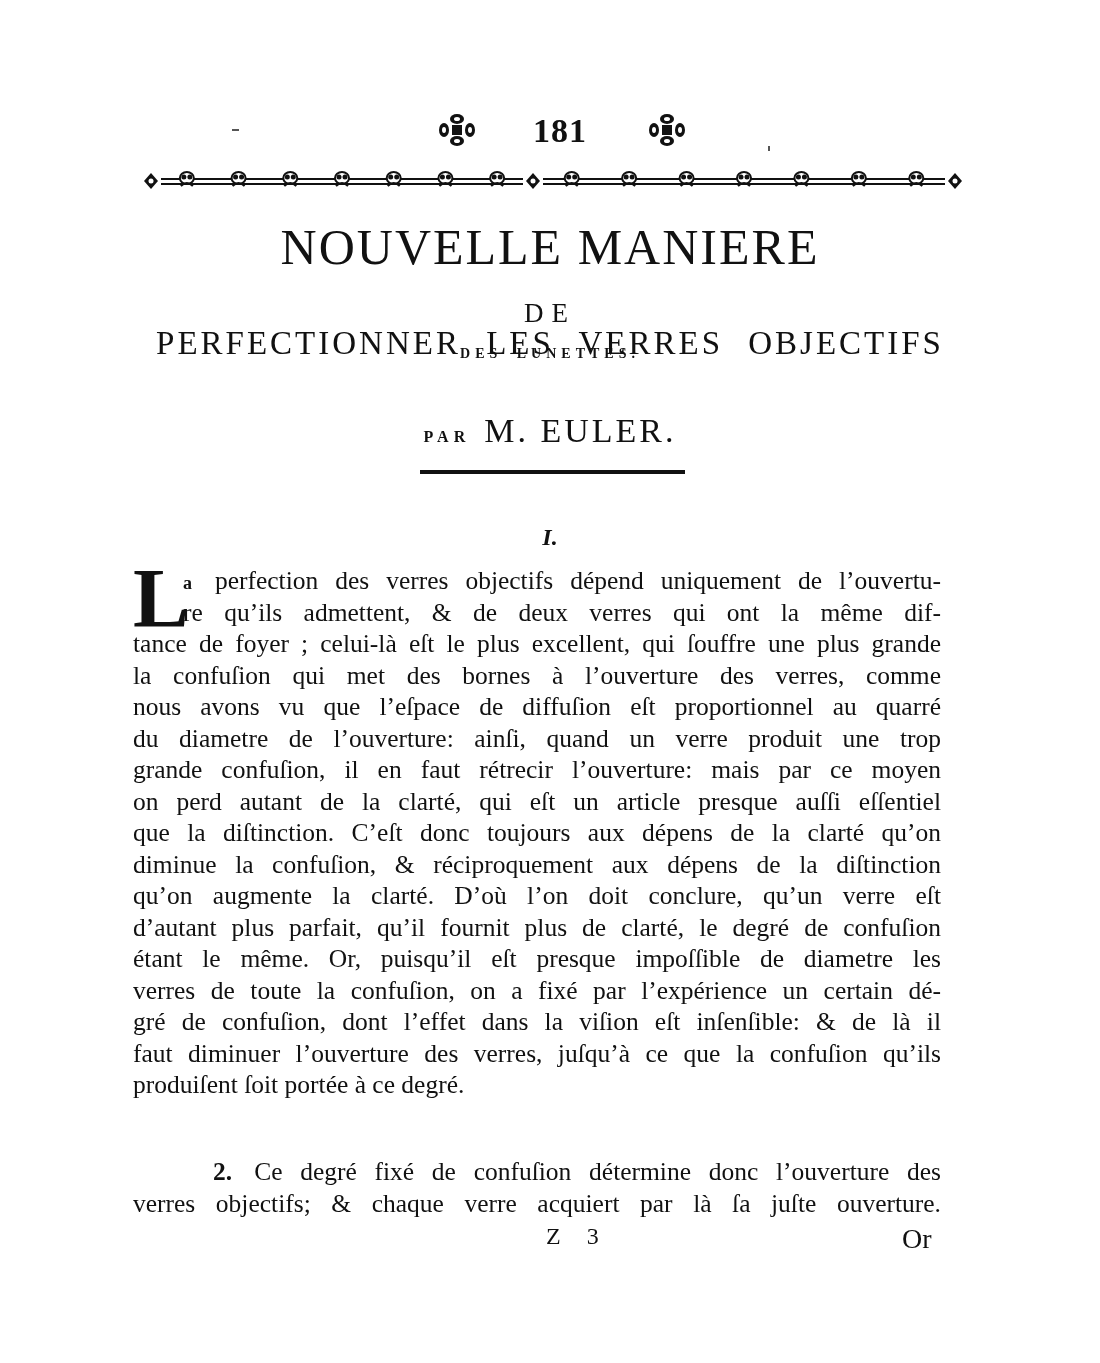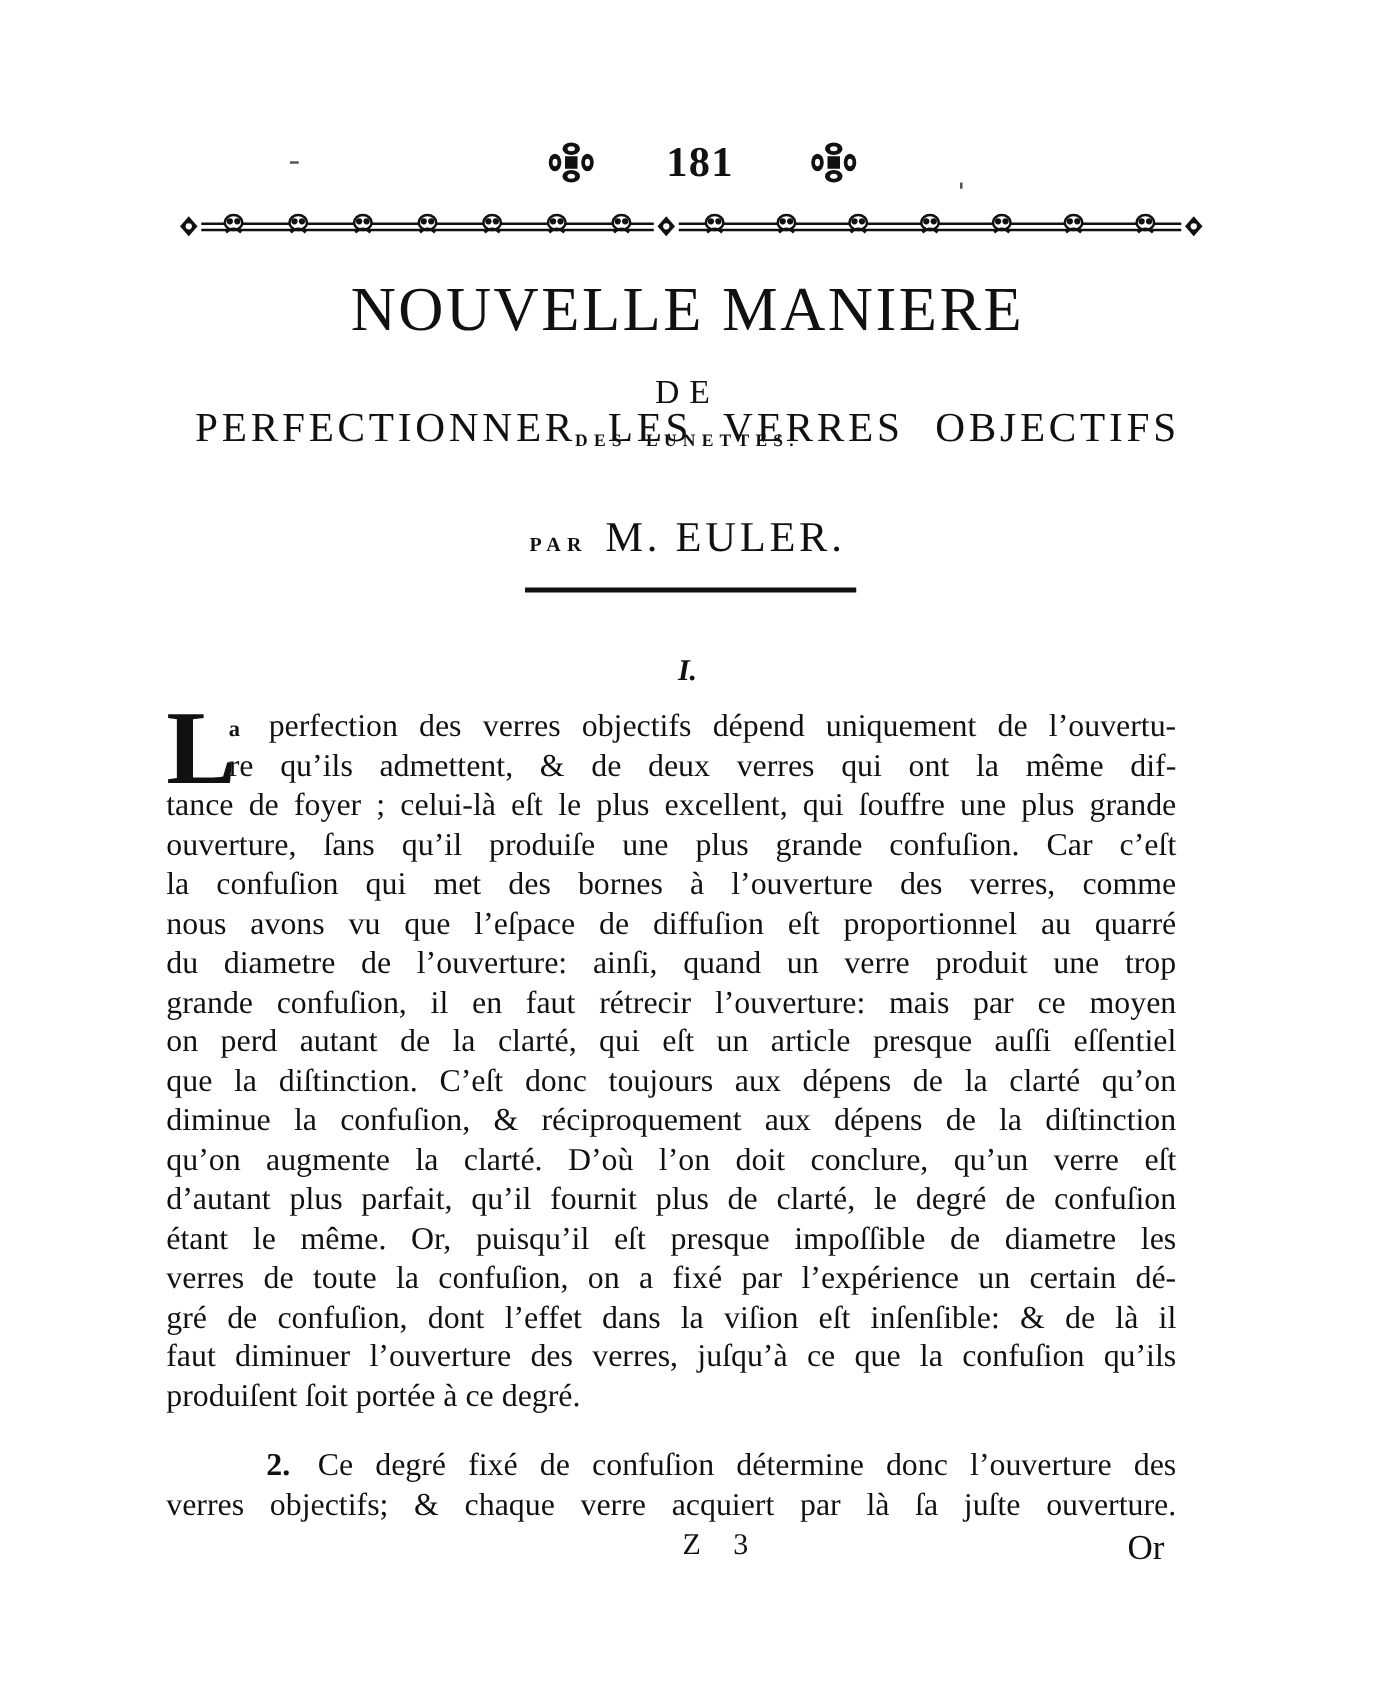--- a/index.html
+++ b/index.html
@@ -158,21 +158,20 @@
   </div>
   <div class="title-rule"></div>
 
   <div class="section-number">I.</div>
 
   <div class="body-text para1">
     <span class="drop-cap">L</span>
     <span class="line indent-cap"><span class="dc-first">a</span><span> perfection des verres objectifs dépend uniquement de l’ouvertu-</span></span>
     <span class="line indent-cap">re qu’ils admettent,  &amp; de deux verres  qui ont la même dif-</span>
     <span class="line">tance de foyer ; celui-là eſt le plus excellent, qui ſouffre une plus grande</span>
-    <span class="line">ouverture, ſans qu’il produiſe une plus grande confuſion.   Car c’eſt</span>
     <span class="line">la confuſion qui met des bornes à l’ouverture des verres,  comme</span>
     <span class="line">nous avons vu que l’eſpace de diffuſion eſt proportionnel au quarré</span>
     <span class="line">du diametre de l’ouverture: ainſi, quand un verre produit une trop</span>
     <span class="line">grande confuſion, il en faut rétrecir l’ouverture: mais par ce moyen</span>
     <span class="line">on perd autant de la clarté, qui eſt un article presque auſſi eſſentiel</span>
     <span class="line">que la diſtinction.   C’eſt donc toujours aux dépens de la clarté qu’on</span>
     <span class="line">diminue la confuſion, &amp; réciproquement aux dépens de la diſtinction</span>
     <span class="line">qu’on augmente la clarté.   D’où l’on doit conclure, qu’un verre eſt</span>
     <span class="line">d’autant plus parfait, qu’il fournit plus de clarté, le degré de confuſion</span>
     <span class="line">étant le même.   Or, puisqu’il eſt presque impoſſible de diametre les</span>

